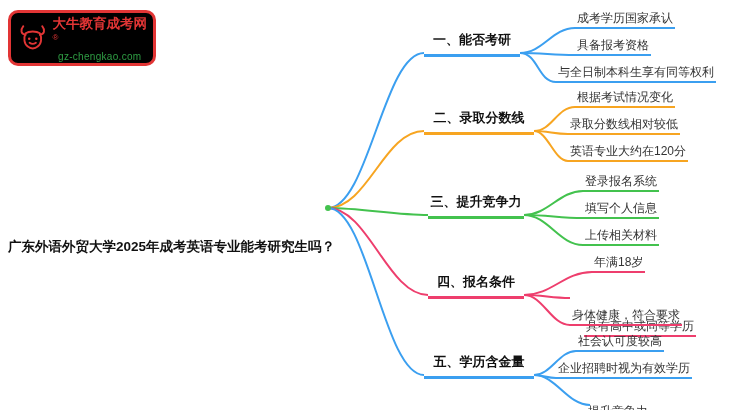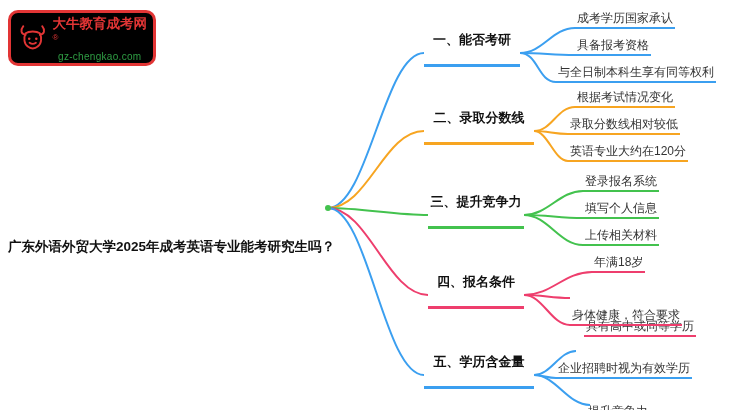--- a/index.html
+++ b/index.html
@@ -24,21 +24,21 @@
 
   
   .root{
     position:absolute;left:8px;top:198px;width:322px;
     font-size:13.5px;font-weight:bold;color:#111;line-height:17px;white-space:nowrap;margin-top:40px;
   }
 
   
   .branch{
     position:absolute;font-size:13px;font-weight:bold;color:#111;
-    line-height:16px;padding-bottom:16px;border-bottom:3px solid #000;
+    line-height:16px;padding-bottom:6px;border-bottom:3px solid #000;
     white-space:nowrap;text-align:center;box-sizing:border-box;
   }
   
   .leaf{
     position:absolute;font-size:12px;color:#333;line-height:15px;
     padding:0 2px 1px 2px;border-bottom:2px solid #000;white-space:nowrap;
   }
 
   .c-b1{border-bottom-color:#3b9ff0;}
   .c-b2{border-bottom-color:#f7a521;}
@@ -122,16 +122,17 @@
   <div class="leaf c-b2" style="left:568px;top:144px;">英语专业大约在120分</div>
 
   <div class="leaf c-b3" style="left:583px;top:174px;">登录报名系统</div>
   <div class="leaf c-b3" style="left:583px;top:201px;">填写个人信息</div>
   <div class="leaf c-b3" style="left:583px;top:228px;">上传相关材料</div>
 
   <div class="leaf c-b4" style="left:592px;top:255px;">年满18岁</div>
   <div class="leaf c-b4" style="left:584px;top:281px;margin-top:38px;">具有高中或同等学历</div>
   <div class="leaf c-b4" style="left:570px;top:308px;">身体健康，符合要求</div>
 
+  <div class="leaf c-b1" style="left:576px;top:334px;">社会认可度较高</div>
   <div class="leaf c-b1" style="left:556px;top:361px;">企业招聘时视为有效学历</div>
   <div class="leaf c-b1" style="left:586px;top:388px;margin-top:16px;">提升竞争力</div>
 
 </div>
 
 </body></html>

